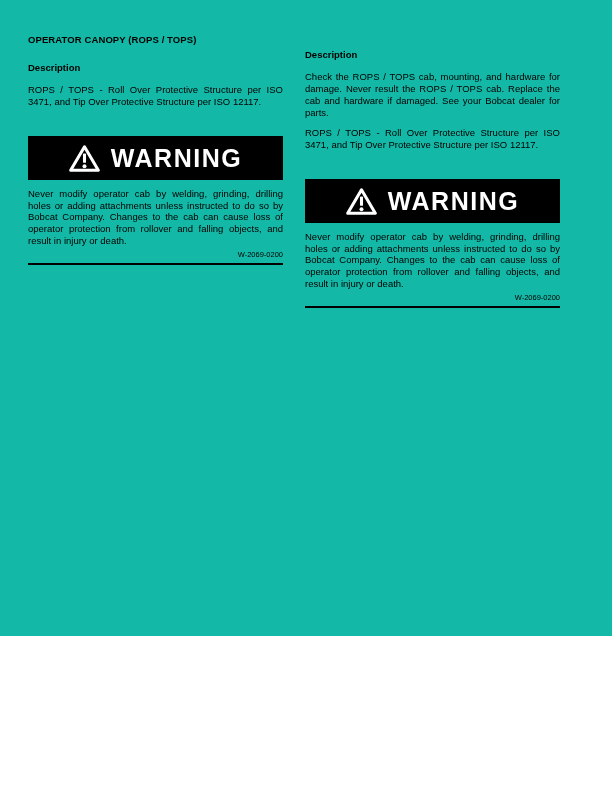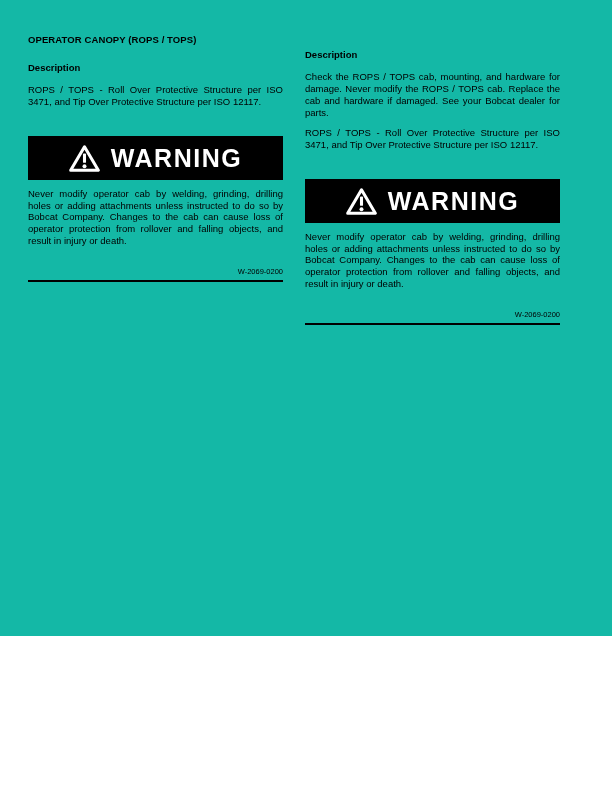--- a/index.html
+++ b/index.html
@@ -29,21 +29,21 @@
   }
   .warning-icon { margin-right: 11px; display: block; }
   .warning-label {
     color: #ffffff; font-weight: bold; font-size: 25px;
     letter-spacing: 1.5px; line-height: 1;
   }
   .warning-body {
     font-size: 9.5px; font-weight: normal; line-height: 11.7px;
     text-align: justify; margin: 8px 0 0 0;
   }
-  .warning-code { font-size: 7.5px; line-height: 8px; text-align: right; margin-top: 21px; }
+  .warning-code { font-size: 7.5px; line-height: 8px; text-align: right; margin-top: 4px; }
   .rule { height: 2px; background: #000000; margin-top: 4px; }
   .footer-page-number {
     position: absolute; left: 283px; top: 754px;
     font-size: 8px; font-weight: bold; line-height: 10px; margin-left: 15px;
   }
   .footer-manual-title {
     position: absolute; right: 32px; top: 754px;
     font-size: 8px; font-weight: bold; line-height: 10px;
   }
 </style>
@@ -66,21 +66,21 @@
         </svg>
         <span class="warning-label">WARNING</span>
       </div>
       <p class="warning-body">Never modify operator cab by welding, grinding, drilling holes or adding attachments unless instructed to do so by Bobcat Company. Changes to the cab can cause loss of operator protection from rollover and falling objects, and result in injury or death.</p>
       <div class="warning-code">W-2069-0200</div>
       <div class="rule"></div>
     </div>
 
     <div class="col">
       <h2 class="section-heading">Description</h2>
-      <p class="para">Check the ROPS / TOPS cab, mounting, and hardware for damage. Never modify the ROPS / TOPS cab. Replace the cab and hardware if damaged. See your Bobcat dealer for parts.</p>
+      <p class="para">Check the ROPS / TOPS cab, mounting, and hardware for damage. Never result the ROPS / TOPS cab. Replace the cab and hardware if damaged. See your Bobcat dealer for parts.</p>
       <p class="para last">ROPS / TOPS - Roll Over Protective Structure per ISO 3471, and Tip Over Protective Structure per ISO 12117.</p>
 
       <div class="warning-banner">
         <svg class="warning-icon" width="31" height="27" viewBox="0 0 100 88" aria-hidden="true">
           <path d="M50 6 L95 82 L5 82 Z" fill="#000000" stroke="#ffffff" stroke-width="10" stroke-linejoin="round"></path>
           <rect x="45" y="28" width="10" height="30" rx="3" fill="#ffffff"></rect>
           <circle cx="50" cy="69" r="6.5" fill="#ffffff"></circle>
         </svg>
         <span class="warning-label">WARNING</span>
       </div>

